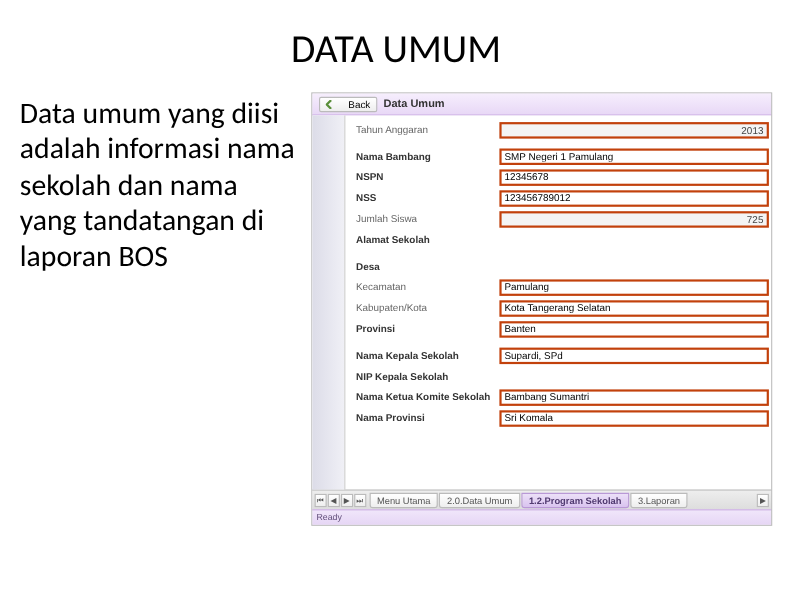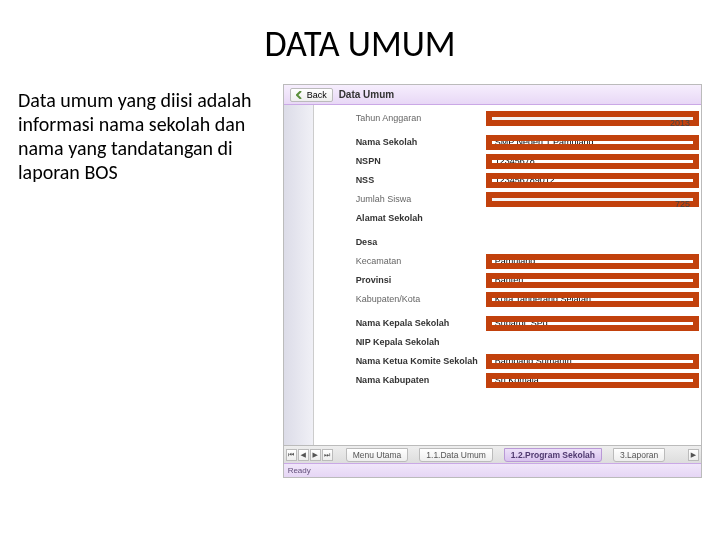--- a/index.html
+++ b/index.html
@@ -19,21 +19,21 @@
     padding-bottom: 18px;
     color: #000;
   }
   .content {
     display: flex;
     align-items: flex-start;
     padding: 0 18px;
   }
   .desc {
     width: 265px;
-    font-size: 20px;
+    font-size: 27px;
     line-height: 1.2;
     color: #000;
     padding-right: 10px;
     padding-top: 4px;
   }
   .app {
     width: 420px;
     border: 1px solid #bbb;
     background: #f3f3f3;
     font-family: Tahoma, Verdana, sans-serif;
@@ -44,21 +44,21 @@
     align-items: center;
     gap: 6px;
     background: linear-gradient(#f6eefd, #e8d8f6);
     border-bottom: 1px solid #caa8e6;
     padding: 2px 6px;
     height: 20px;
   }
   .back-btn {
     display: flex;
     align-items: center;
-    gap: 3px;
+    gap: 13px;
     font-size: 9px;
     background: linear-gradient(#fff,#eee);
     border: 1px solid #bbb;
     border-radius: 2px;
     padding: 1px 5px;
     cursor: pointer;
   }
   .back-btn svg { display: block; }
   .app-title {
     font-weight: bold;
@@ -77,55 +77,54 @@
   }
   .form {
     flex: 1;
     padding: 4px 0 0 0;
   }
   .row {
     display: flex;
     align-items: center;
     height: 18px;
     margin-bottom: 1px;
-    padding-left: 32px;
   }
   .row.gap { margin-top: 6px; }
   .label {
     width: 140px;
     padding-left: 10px;
     color: #666;
     font-size: 9px;
     white-space: nowrap;
   }
   .label.bold { color: #333; font-weight: bold; }
   .inp {
     flex: 1;
     height: 15px;
-    border: 6px solid #c2410c;
+    border: 2px solid #c2410c;
     background: #fff;
     font-size: 9px;
     padding: 0 3px;
     line-height: 13px;
     margin-right: 2px;
   }
   .inp.readonly {
     background: #f4f4f4;
     color: #444;
     text-align: right;
   }
   .tabs {
     display: flex;
     align-items: center;
     background: linear-gradient(#eee,#ddd);
     border-top: 1px solid #bbb;
     height: 18px;
     font-size: 8.5px;
     color: #555;
-    gap: 11px;
+    gap: 1px;
     padding: 0 2px;
   }
   .tab-nav {
     display: flex;
     align-items: center;
     gap: 1px;
     margin-right: 2px;
   }
   .tab-nav span {
     display: inline-flex;
@@ -195,21 +194,21 @@
     <div class="app-body">
       <div class="sidebar"></div>
       <div class="form">
 
         <div class="row">
           <div class="label">Tahun Anggaran</div>
           <div class="inp readonly">2013</div>
         </div>
 
         <div class="row gap">
-          <div class="label bold">Nama Sekolah</div>
+          <div class="label bold">Nama Bambang</div>
           <input class="inp" value="SMP Negeri 1 Pamulang" style="">
         </div>
         <div class="row">
           <div class="label bold">NSPN</div>
           <input class="inp" value="12345678" style="">
         </div>
         <div class="row">
           <div class="label bold">NSS</div>
           <input class="inp" value="123456789012" style="">
         </div>
@@ -222,56 +221,56 @@
         </div>
 
         <div class="row gap">
           <div class="label bold">Desa</div>
         </div>
         <div class="row">
           <div class="label">Kecamatan</div>
           <input class="inp" value="Pamulang" style="">
         </div>
         <div class="row">
+          <div class="label">Kabupaten/Kota</div>
+          <input class="inp" value="Kota Tangerang Selatan" style="">
+        </div>
+        <div class="row">
           <div class="label bold">Provinsi</div>
           <input class="inp" value="Banten" style="">
-        </div>
-        <div class="row">
-          <div class="label">Kabupaten/Kota</div>
-          <input class="inp" value="Kota Tangerang Selatan" style="">
         </div>
 
         <div class="row gap">
           <div class="label bold">Nama Kepala Sekolah</div>
           <input class="inp" value="Supardi, SPd" style="">
         </div>
         <div class="row">
           <div class="label bold">NIP Kepala Sekolah</div>
         </div>
         <div class="row">
           <div class="label bold">Nama Ketua Komite Sekolah</div>
           <input class="inp" value="Bambang Sumantri" style="">
         </div>
         <div class="row">
-          <div class="label bold">Nama Kabupaten</div>
+          <div class="label bold">Nama Provinsi</div>
           <input class="inp" value="Sri Komala" style="">
         </div>
 
       </div>
     </div>
 
     <div class="tabs">
       <div class="tab-nav">
         <span>⏮</span>
         <span>◀</span>
         <span>▶</span>
         <span>⏭</span>
       </div>
       <div class="tab">Menu Utama</div>
-      <div class="tab">1.1.Data Umum</div>
+      <div class="tab">2.0.Data Umum</div>
       <div class="tab active">1.2.Program Sekolah</div>
       <div class="tab">3.Laporan</div>
       <div class="tab-end"></div>
       <div class="tab-scroll-r">▶</div>
     </div>
 
     <div class="status">
       <span>Ready</span>
     </div>
   </div>

